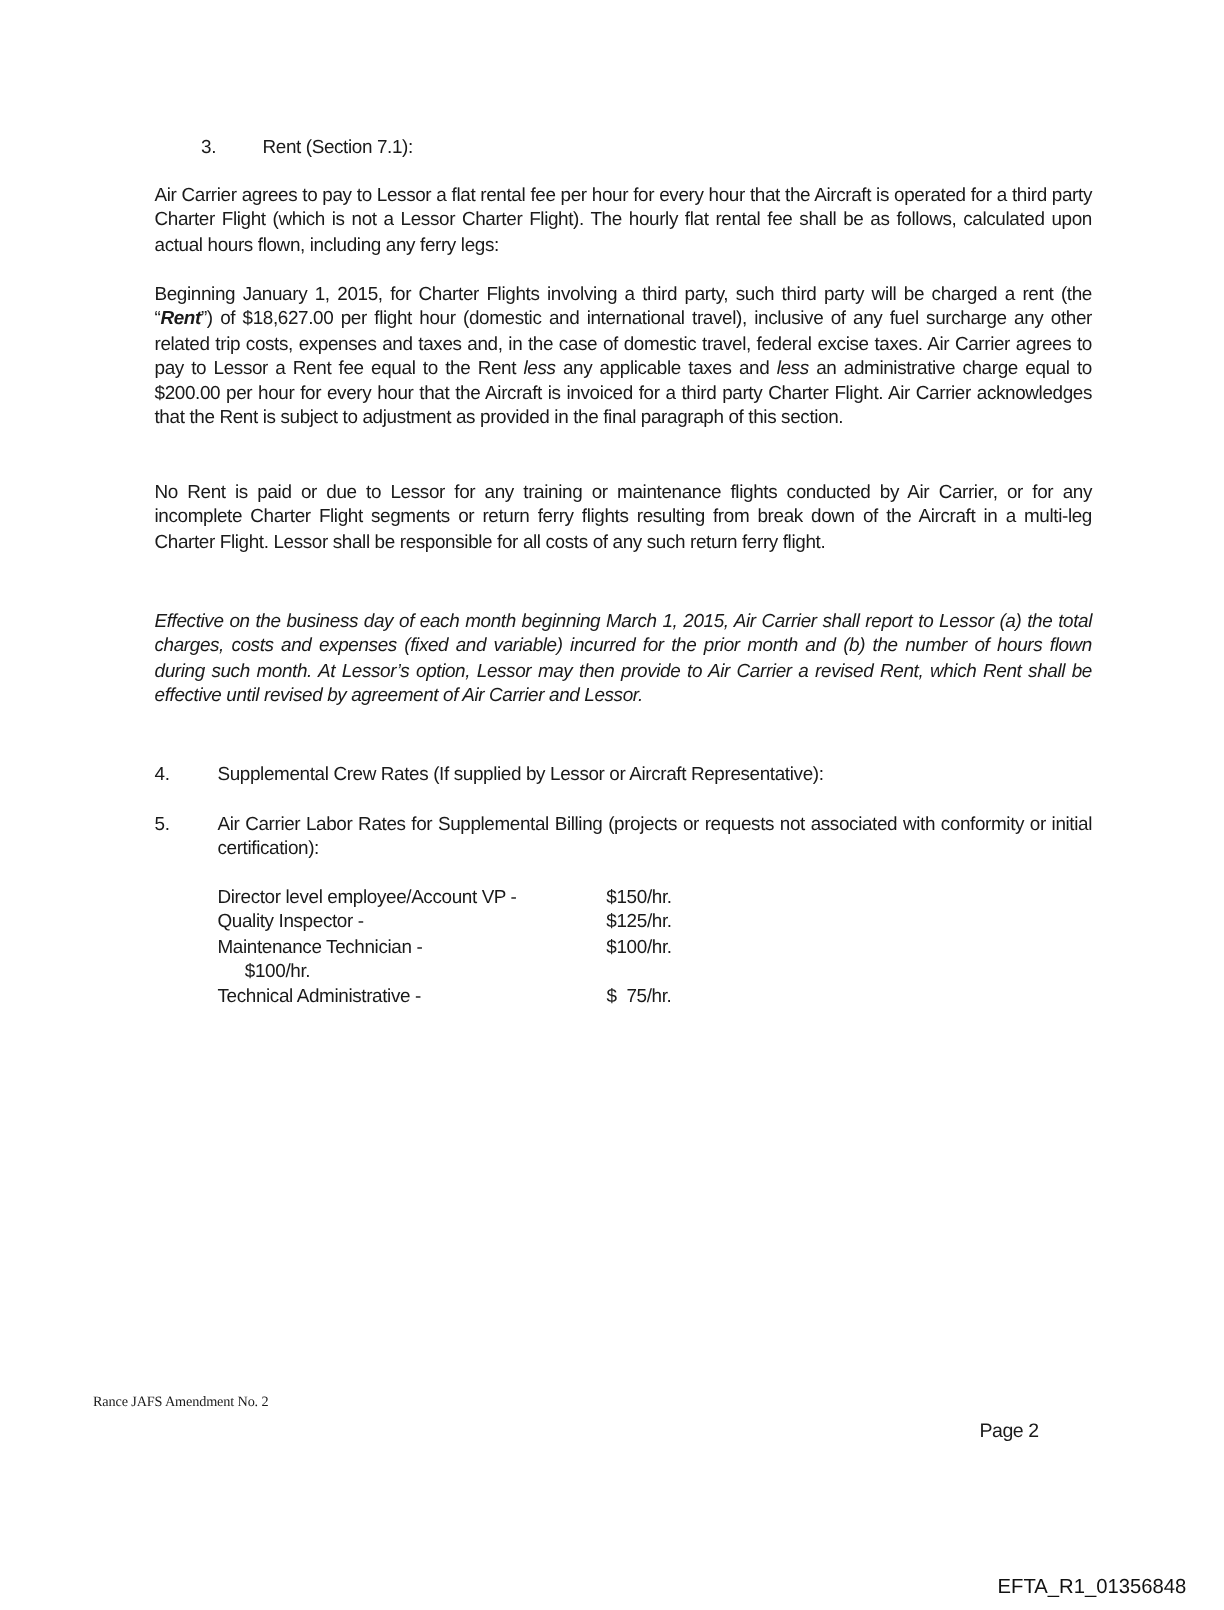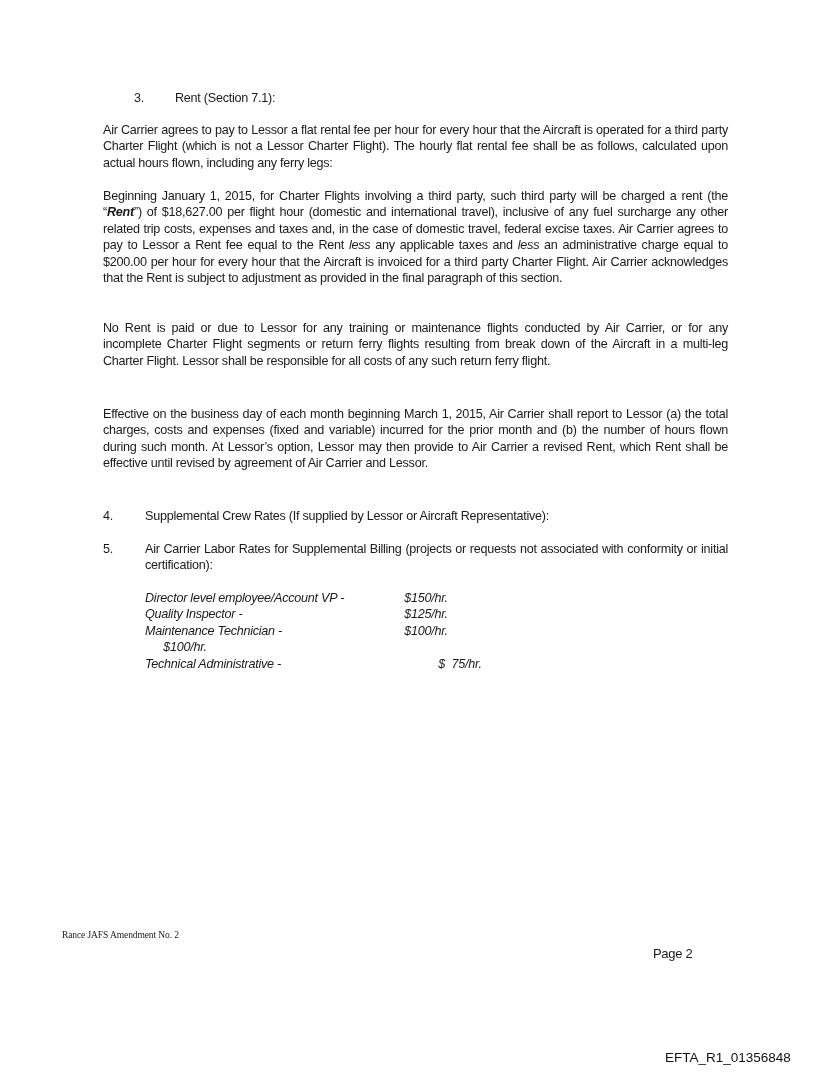--- a/index.html
+++ b/index.html
@@ -8,28 +8,28 @@
   .page { position: absolute; left: 0; top: 0; width: 816px; height: 1073px; }
   .txt { font-family: "Liberation Sans", sans-serif; font-size: 12.6px; line-height: 16.4px;
          letter-spacing: -0.25px; }
   .justify { text-align: justify; text-align-last: left; }
   .heading { position: absolute; left: 104px; top: 90px; width: 620px; margin-left: 30px; }
   .num { display: inline-block; width: 41px; }
   .para { position: absolute; left: 103px; width: 625px; margin: 0; }
   #p1 { top: 122px; }
   #p2 { top: 188px; }
   #p3 { top: 320px; }
-  #p4 { top: 406px; }
+  #p4 { top: 406px; font-style: italic; }
   .item { position: absolute; left: 103px; width: 625px; }
   .item .n { position: absolute; left: 0; top: 0; width: 40px; }
   .item .body { margin-left: 42px; }
   #item4 { top: 508px; }
   #item5 { top: 541px; }
   .rates { position: absolute; left: 145px; top: 590px; }
-  .rate-row { display: flex; height: 16.4px; font-style: italic; }
+  .rate-row { display: flex; height: 16.4px; }
   .rate-role { width: 241px; }
   .rate-val { width: 80px; text-align: center; }
   .footer-left { position: absolute; left: 62px; top: 930px; font-family: Liberation Serif, serif;
                  font-size: 9.5px; letter-spacing: -0.1px; }
   .footer-page { position: absolute; left: 653px; top: 946px; font-family: "Liberation Sans", sans-serif;
                  font-size: 13px; letter-spacing: -0.3px; }
   .stamp { position: absolute; left: 665px; top: 1050px; font-family: "Liberation Sans", sans-serif;
            font-size: 13.5px; color: #111; text-align: center; }
   em.b { font-weight: bold; font-style: italic; }
 </style>
@@ -71,21 +71,21 @@
     </div>
     <div class="rate-row">
       <span class="rate-role">Maintenance Technician -</span>
       <span class="rate-val">$100/hr.</span>
     </div>
     <div class="rate-row">
       <span class="rate-val">$100/hr.</span>
     </div>
     <div class="rate-row">
       <span class="rate-role">Technical Administrative -</span>
-      <span class="rate-val" style="white-space:pre;margin-left:34px;">$  75/hr.</span>
+      <span class="rate-val" style="white-space:pre;">$  75/hr.</span>
     </div>
   </div>
 
   <div class="footer-left">Rance JAFS Amendment No. 2</div>
   <div class="footer-page">Page 2</div>
   <div class="stamp">EFTA_R1_01356848</div>
 
 </div>
 
 </body></html>

